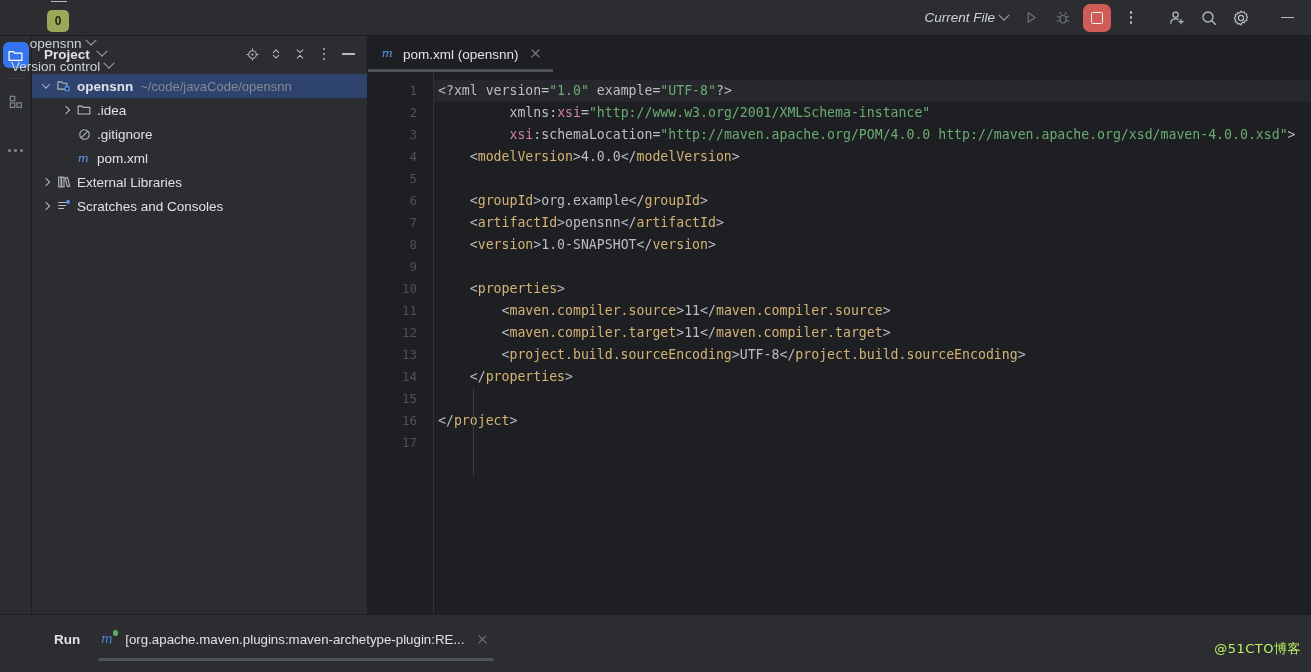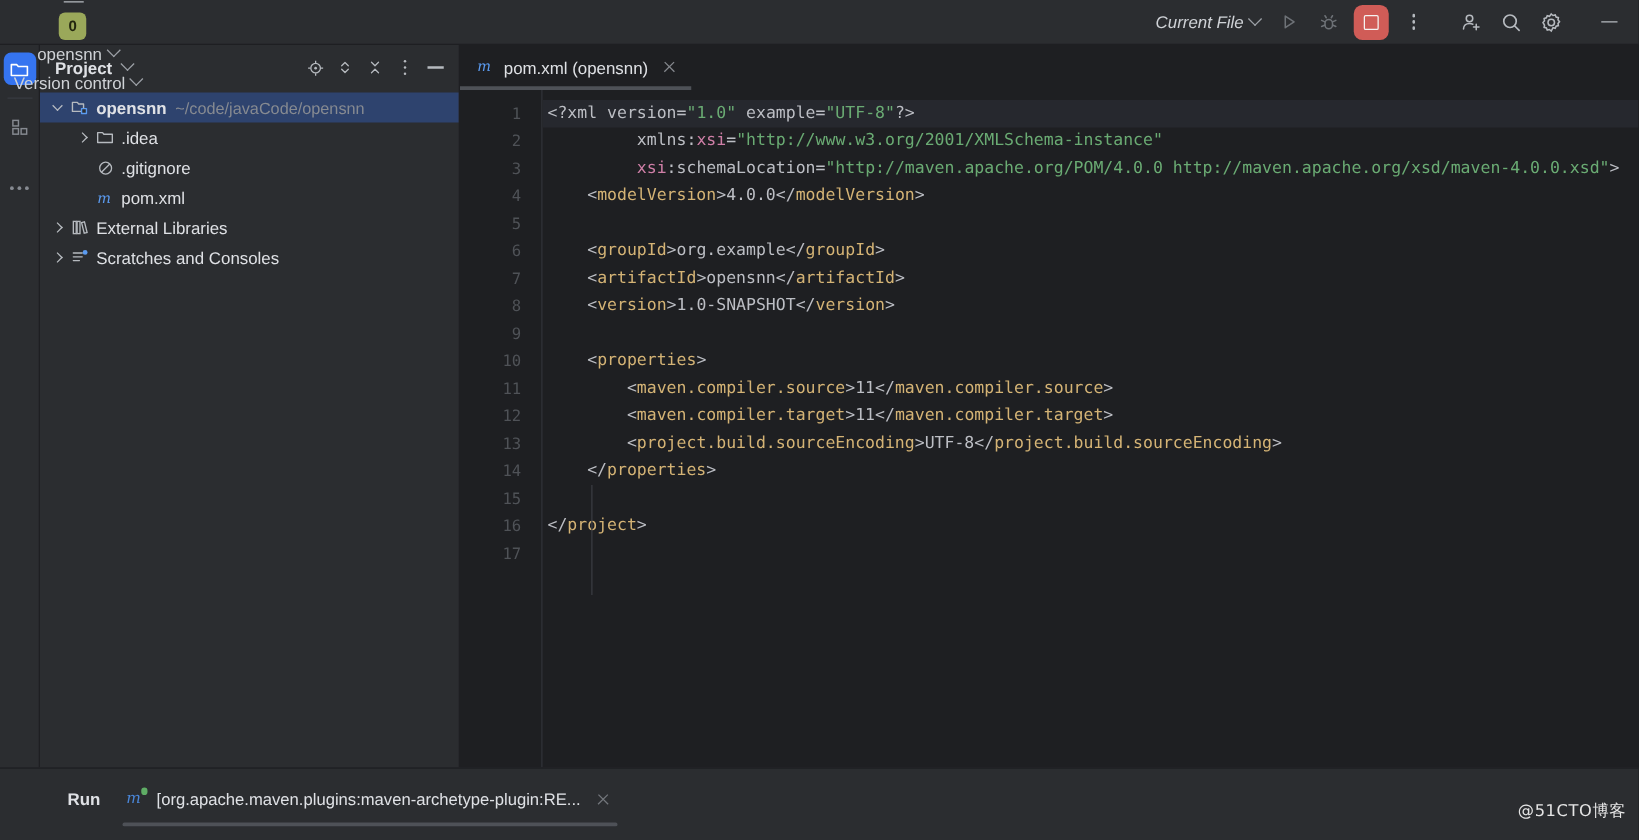--- a/index.html
+++ b/index.html
@@ -162,21 +162,21 @@
     display: flex; align-items: center; gap: 8px; height: 100%;
     padding: 0 8px 0 6px; position: relative; cursor: pointer; font-size: 13.3px; color: #dfe1e5;
   }
   .run-tab::after {
     content:""; position:absolute; left:4px; right:4px; bottom:3px; height:3px; background:#4e5157; border-radius:2px;
   }
   .run-tab .tab-close::before, .run-tab .tab-close::after { background:#8d9197; }
 
   .watermark {
     position: absolute; right: 10px; bottom: 6px;
-    font-size: 13px; color: #e5e5e5; font-family: "DejaVu Sans", sans-serif;
+    font-size: 13px; color: #bef264; font-family: "DejaVu Sans", sans-serif;
     letter-spacing: .5px;
   }
   .bottom-strip { height: 8px; flex: 0 0 8px; background:#2b2d30; }
 </style>
 </head>
 <body>
 
 <div class="app">
 
   <div class="titlebar">

